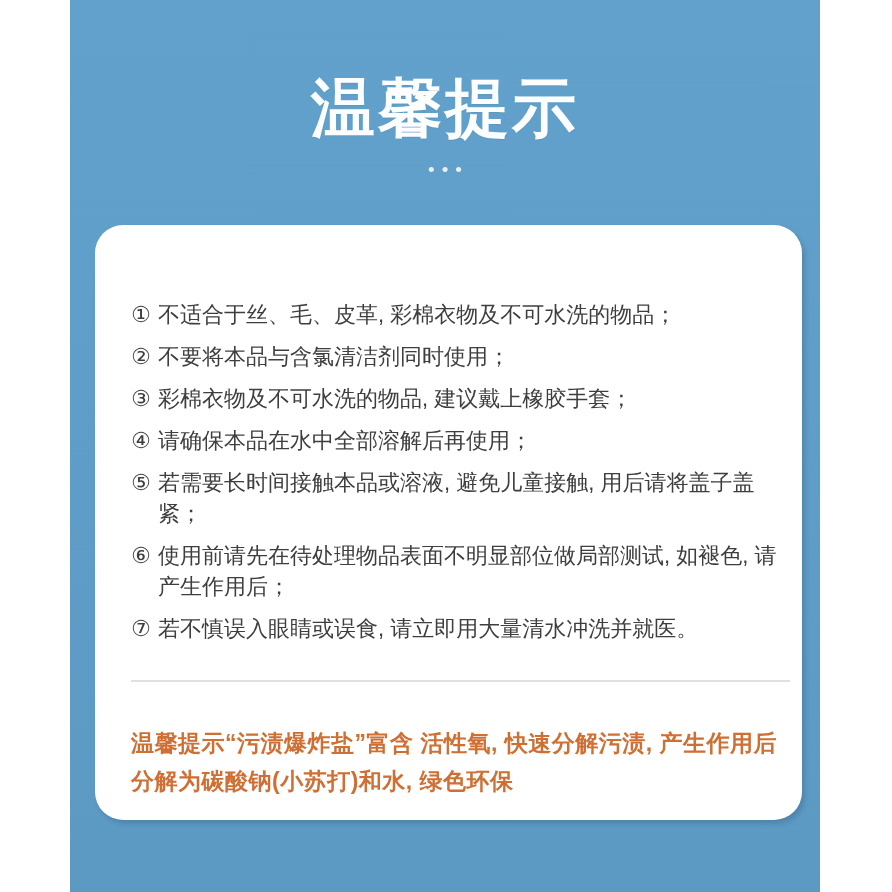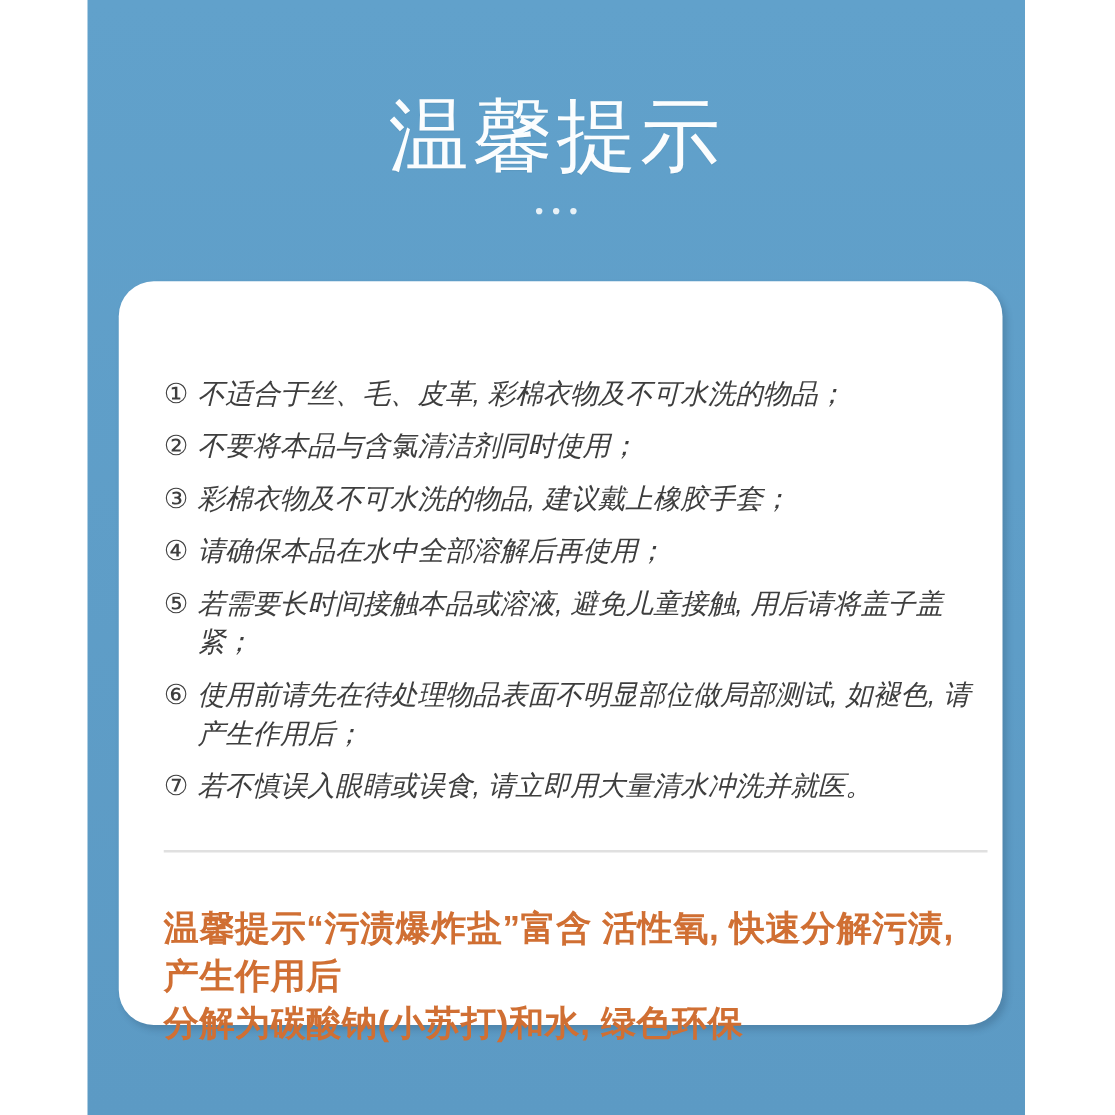--- a/index.html
+++ b/index.html
@@ -25,21 +25,21 @@
 
   .title {
     position: absolute;
     top: 74px;
     left: 0;
     width: 100%;
     text-align: center;
     color: #fbfdfe;
     font-size: 64px;
     line-height: 68px;
-    font-weight: normal;
+    font-weight: bold;
     letter-spacing: 3px;
     text-shadow: 0 1px 1px rgba(0,0,0,0.05);
   }
 
   .dots {
     position: absolute;
     top: 160px;
     left: 0;
     width: 100%;
     text-align: center;
@@ -70,34 +70,33 @@
     color: #3e3e3e;
     margin-bottom: 11px;
   }
   .tip .num {
     flex: 0 0 auto;
     width: 27px;
   }
   .tip .txt {
     flex: 1 1 auto;
     white-space: pre-line;
-    font-style: italic;
   }
 
   .divider {
     margin-top: 36px;
     margin-right: -4px;
     height: 2px;
     background: #e0e0e0;
     border: none;
   }
 
   .note {
     margin-top: 42px;
-    font-size: 28px;
+    font-size: 23px;
     line-height: 38px;
     font-weight: bold;
     color: #d06f33;
     white-space: pre-line;
     letter-spacing: 0.5px;
   }
 </style>
 </head>
 <body>
 

